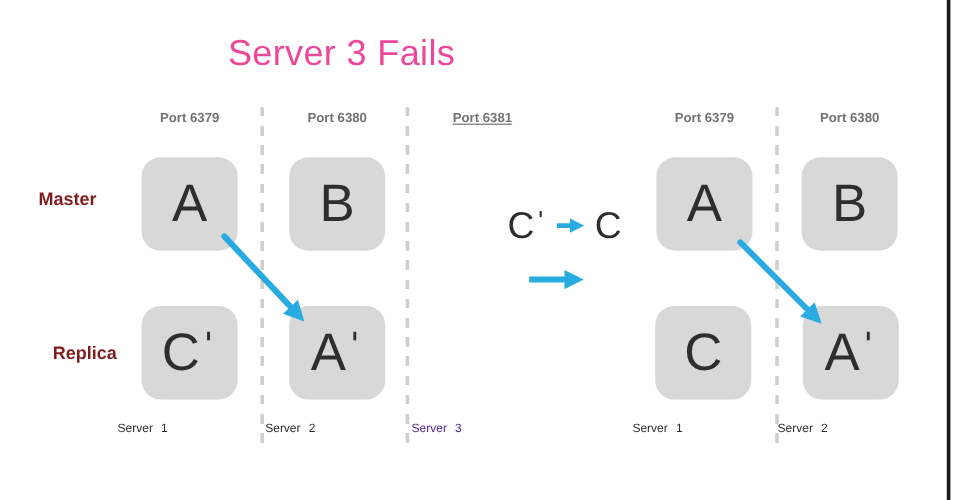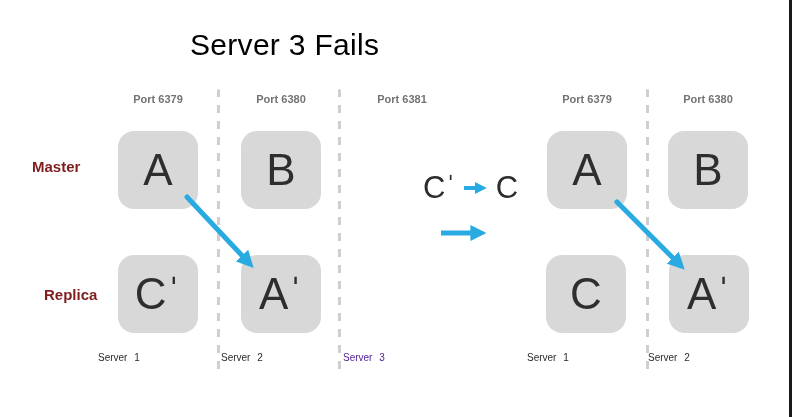--- a/index.html
+++ b/index.html
@@ -11,21 +11,21 @@
     overflow: hidden;
     font-family: "Liberation Sans", sans-serif;
     color: #2b2b2b;
   }
   .title {
     position: absolute;
     left: 190px;
     top: 28px;
     font-size: 30px;
     font-weight: 400;
-    color: #000000;
+    color: #ec4899;
     letter-spacing: 0.3px;
     white-space: nowrap;
   }
   .port-label {
     position: absolute;
     top: 93px;
     width: 120px;
     text-align: center;
     font-size: 11px;
     font-weight: bold;
@@ -106,21 +106,21 @@
 </style>
 </head>
 <body>
 
 <div class="canvas">
 
   <div class="title">Server 3 Fails</div>
 
   <div class="port-label" style="left:98px;">Port 6379</div>
   <div class="port-label" style="left:221px;">Port 6380</div>
-  <div class="port-label" style="left:342px;">Port 6381</div>
+  <div class="port-label" style="left:342px;text-decoration:underline;">Port 6381</div>
 
   <div class="port-label" style="left:527px;">Port 6379</div>
   <div class="port-label" style="left:648px;">Port 6380</div>
 
   <div class="divider" style="left:217px;"></div>
   <div class="divider" style="left:338px;"></div>
   <div class="divider" style="left:646px;"></div>
 
   <div class="row-label" style="left:32px; top:158px;">Master</div>
   <div class="row-label" style="left:44px; top:286px;">Replica</div>

